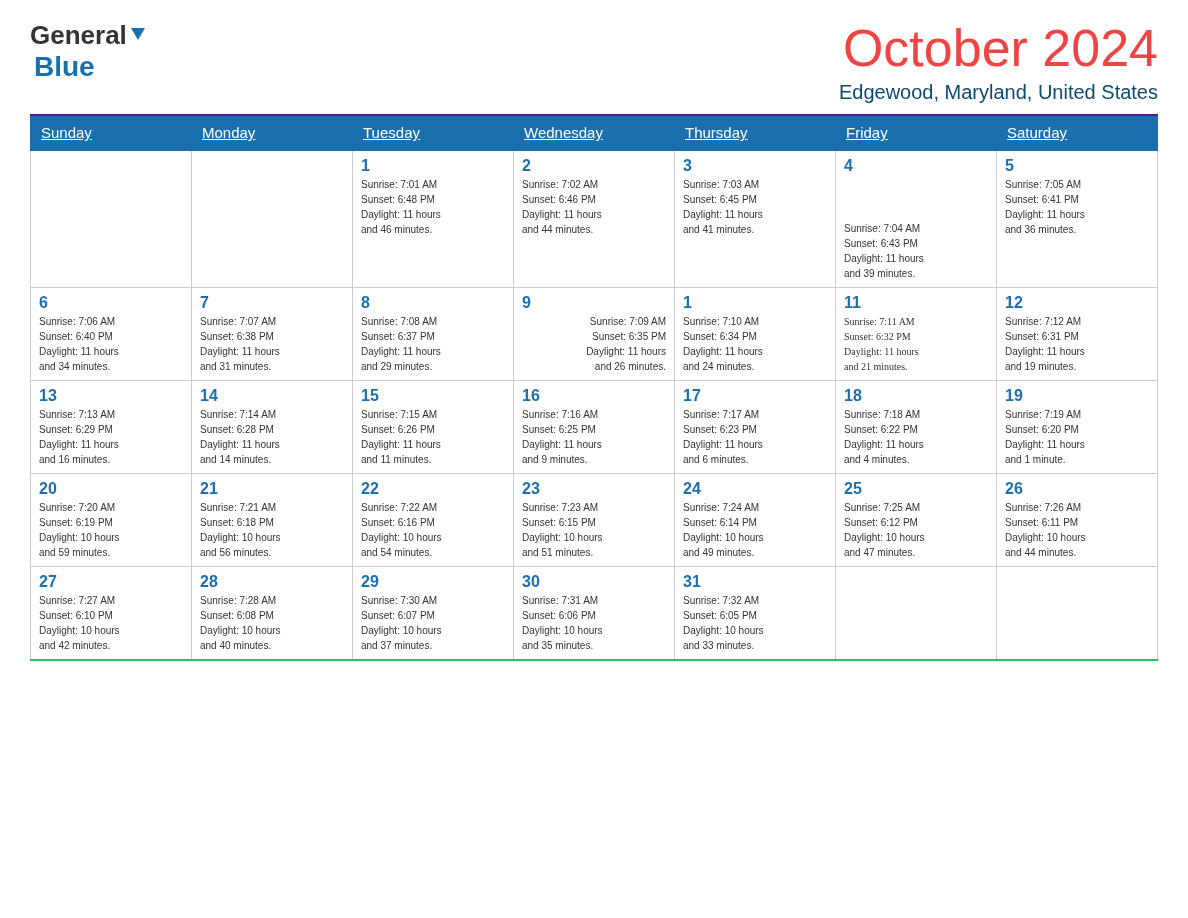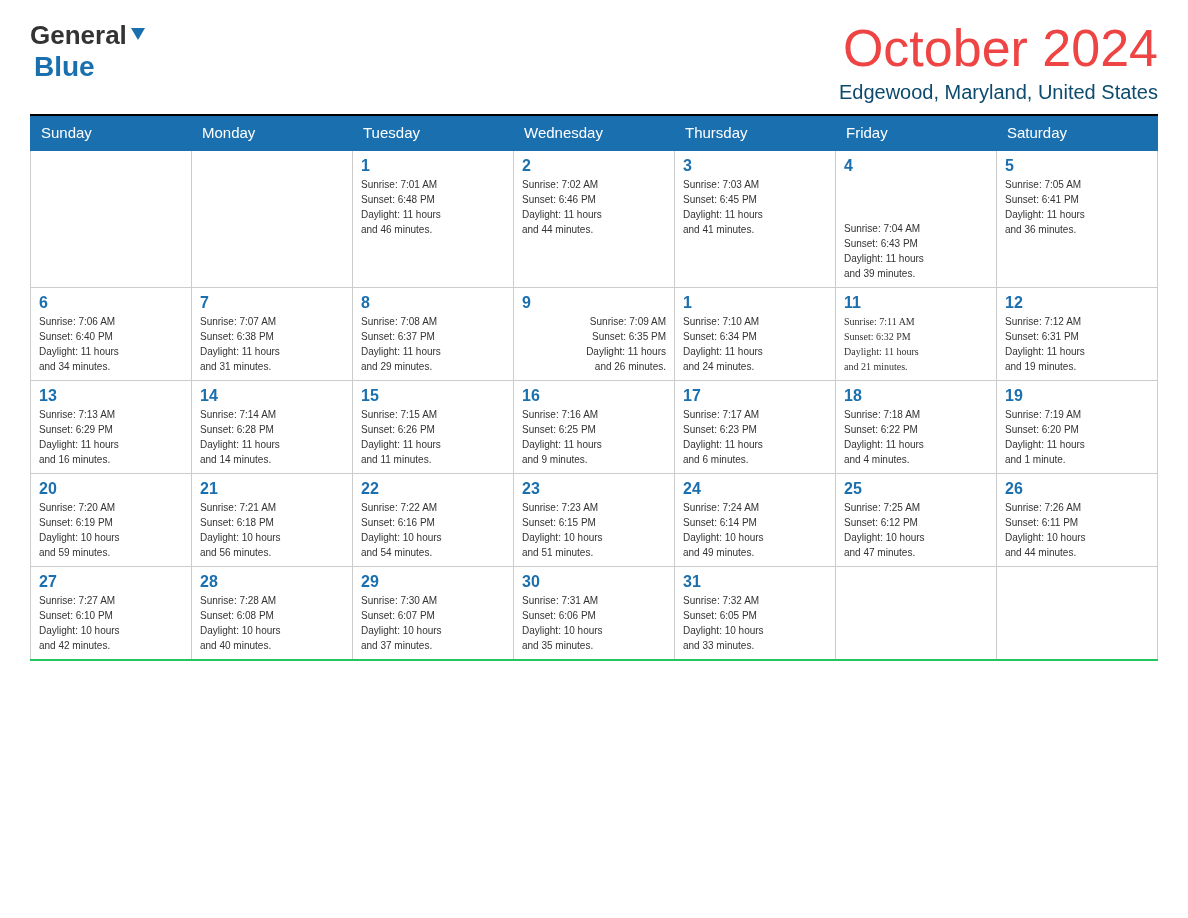--- a/index.html
+++ b/index.html
@@ -76,22 +76,23 @@
       color: #333;
       line-height: 1.5;
     }
     .empty-cell {
       background: #fff;
     }
     tr:last-child td {
       border-bottom: 2px solid #22c55e;
     }
     .calendar thead tr th {
-      border-top: 2px solid #000000;
+      border-top: 2px solid #4c1d95;
       border-bottom: 2px solid #1a6faf;
+      text-decoration: underline;
     }
     .logo-row {
       display: flex;
       align-items: center;
     }
     .logo-general {
       font-size: 26px;
       font-weight: bold;
       color: #333;
     }

